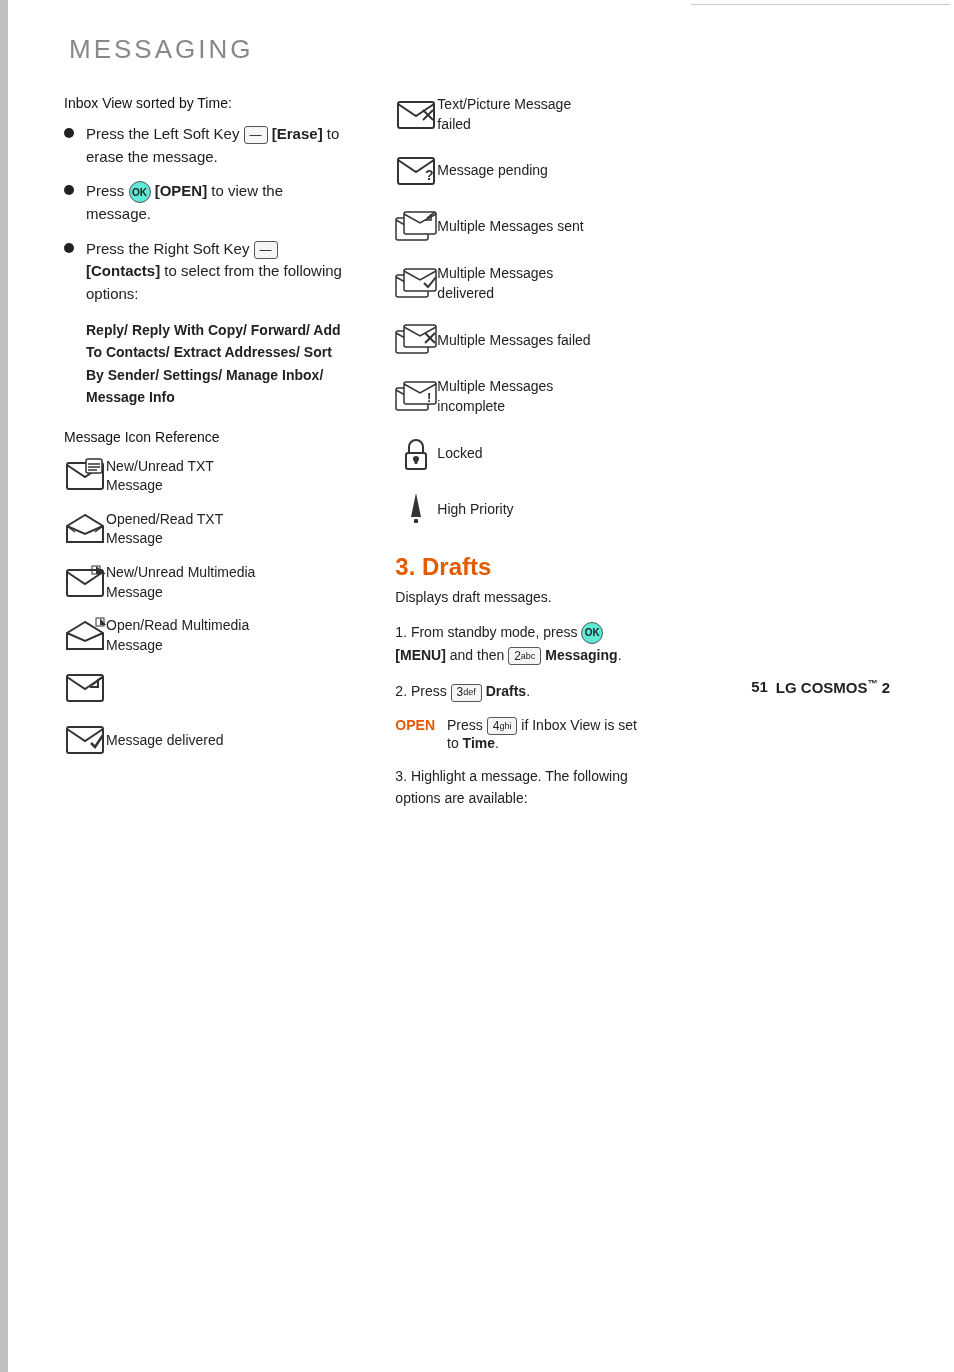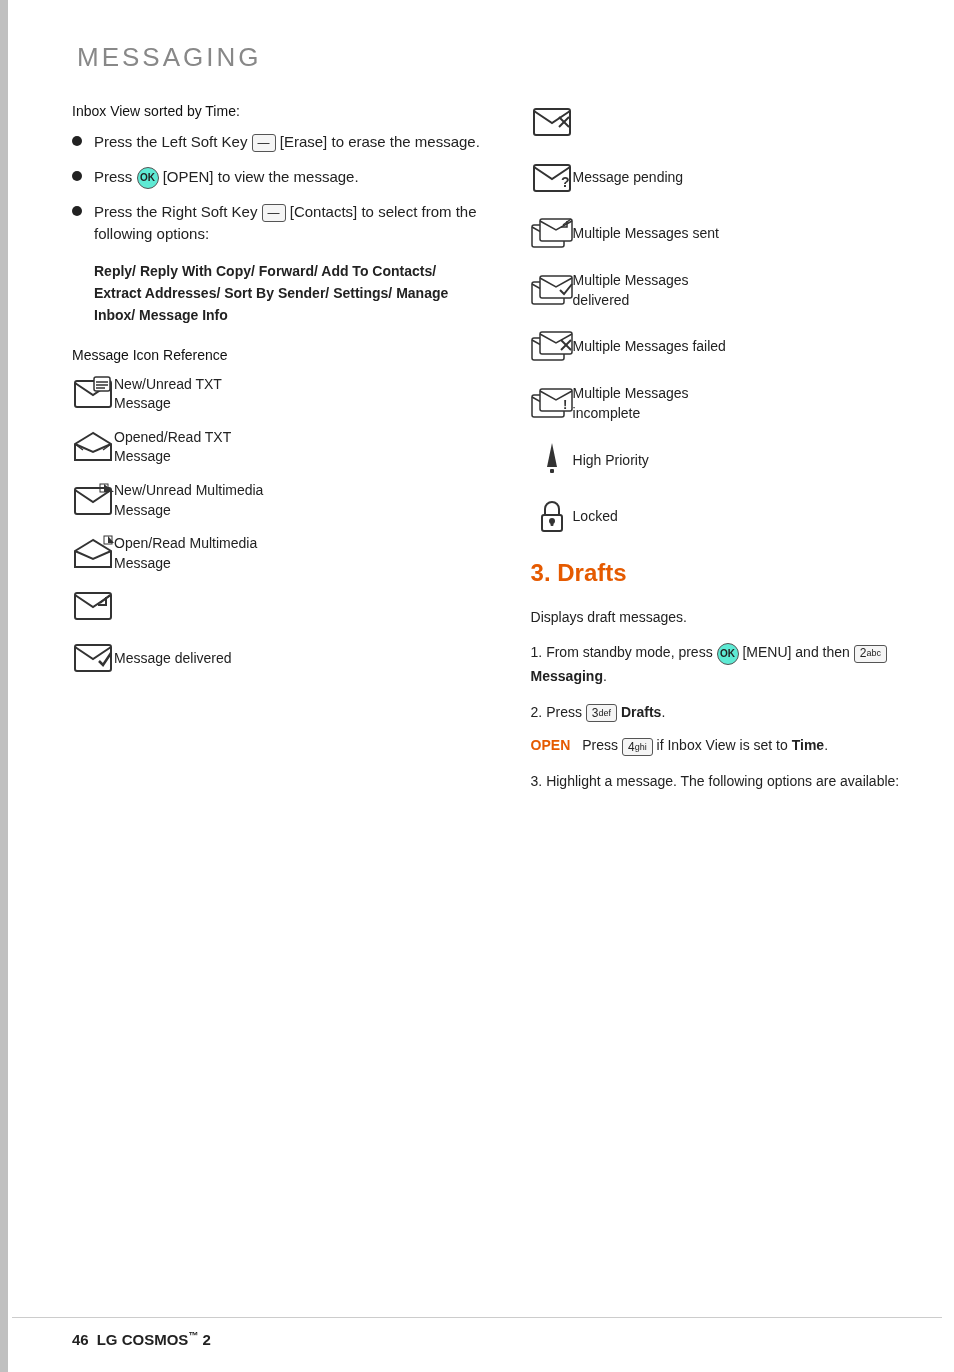--- a/index.html
+++ b/index.html
@@ -8,22 +8,21 @@
       min-height: 1372px;
       background: #ffffff;
       font-family: Arial, Helvetica, sans-serif;
       font-size: 15px;
       color: #222;
       position: relative;
     }
 
     .page {
       display: flex;
-      flex-direction: column;
-      padding: 12px;
+      padding: 4px;
       min-height: 1372px;
     }
 
     
     .left-bar {
       position: absolute;
       left: 0;
       top: 0;
       width: 8px;
       height: 100%;
@@ -94,21 +93,21 @@
       margin-top: 5px;
       margin-right: 12px;
       flex-shrink: 0;
     }
 
     .bullet-text {
       flex: 1;
     }
 
     .bold-bracket {
-      font-weight: normal;
+      font-weight: bold;
     }
 
     
     .key-btn {
       display: inline-flex;
       align-items: center;
       justify-content: center;
       border: 1.5px solid #555;
       border-radius: 3px;
       padding: 0 5px;
@@ -183,21 +182,21 @@
 
     
     .section3 {
       margin-top: 24px;
     }
 
     .section3-title {
       font-size: 24px;
       font-weight: bold;
       color: #e55a00;
-      margin-bottom: 22px;
+      margin-bottom: 8px;
     }
 
     .section3-desc {
       font-size: 14px;
       margin-bottom: 16px;
     }
 
     .numbered-item {
       font-size: 14px;
       margin-bottom: 14px;
@@ -353,20 +352,21 @@
 
       <div class="right-col">
 
         <div class="right-icon-row">
           <svg class="svg-icon" viewBox="0 0 42 38">
             <rect x="3" y="6" width="36" height="26" rx="2" fill="none" stroke="#333" stroke-width="2"></rect>
             <polyline points="3,8 21,20 39,8" fill="none" stroke="#333" stroke-width="2"></polyline>
             <line x1="28" y1="14" x2="38" y2="24" stroke="#333" stroke-width="2"></line>
             <line x1="38" y1="14" x2="28" y2="24" stroke="#333" stroke-width="2"></line>
           </svg>
+          <span class="right-icon-label">Text/Picture Message<br>failed</span>
         </div>
 
         <div class="right-icon-row">
           <svg class="svg-icon" viewBox="0 0 42 38">
             <rect x="3" y="6" width="36" height="26" rx="2" fill="none" stroke="#333" stroke-width="2"></rect>
             <polyline points="3,8 21,20 39,8" fill="none" stroke="#333" stroke-width="2"></polyline>
             <text x="30" y="28" font-size="14" fill="#333" font-weight="bold">?</text>
           </svg>
           <span class="right-icon-label">Message pending</span>
         </div>
@@ -412,36 +412,36 @@
             <polyline points="1,12 17,21 33,12" fill="none" stroke="#333" stroke-width="1.5"></polyline>
             <rect x="9" y="4" width="32" height="22" rx="2" fill="#fff" stroke="#333" stroke-width="1.5"></rect>
             <polyline points="9,6 25,15 41,6" fill="none" stroke="#333" stroke-width="1.5"></polyline>
             <text x="32" y="24" font-size="13" fill="#333" font-weight="bold">!</text>
           </svg>
           <span class="right-icon-label">Multiple Messages<br>incomplete</span>
         </div>
 
         <div class="right-icon-row">
           <svg class="svg-icon" viewBox="0 0 42 38">
-            <polygon points="21,2 26,26 16,26" fill="#333"></polygon>
-            <rect x="19" y="28" width="4" height="4" rx="1" fill="#333"></rect>
-          </svg>
-          <span class="right-icon-label">High Priority</span>
-        </div>
-
-        <div class="right-icon-row">
-          <svg class="svg-icon" viewBox="0 0 42 38">
             <rect x="11" y="18" width="20" height="16" rx="2" fill="none" stroke="#333" stroke-width="2"></rect>
             <path d="M14 18 L14 12 A7 7 0 0 1 28 12 L28 18" fill="none" stroke="#333" stroke-width="2"></path>
             <circle cx="21" cy="24" r="3" fill="#333"></circle>
             <rect x="19.5" y="24" width="3" height="5" rx="1" fill="#333"></rect>
           </svg>
           <span class="right-icon-label">Locked</span>
         </div>
 
+        <div class="right-icon-row">
+          <svg class="svg-icon" viewBox="0 0 42 38">
+            <polygon points="21,2 26,26 16,26" fill="#333"></polygon>
+            <rect x="19" y="28" width="4" height="4" rx="1" fill="#333"></rect>
+          </svg>
+          <span class="right-icon-label">High Priority</span>
+        </div>
+
         <div class="section3">
           <div class="section3-title">
             <span>3. </span><span>Drafts</span>
           </div>
           <div class="section3-desc">Displays draft messages.</div>
 
           <div class="numbered-item">
             1. From standby mode, press <span class="key-btn-circle">OK</span>
             <span class="bold-bracket"> [MENU]</span> and then <span class="key-btn">2<sup style="font-size:9px">abc</sup></span>
             <strong> Messaging</strong>.
@@ -457,18 +457,18 @@
           </div>
 
           <div class="numbered-item">3. Highlight a message. The following options are available:</div>
         </div>
 
       </div>
     </div>
   </div>
 
   <div class="footer">
-    <span class="footer-page">46</span>
+    <span class="footer-page">51</span>
     <span class="footer-brand">
       <span>LG COSMOS</span><span class="footer-tm">™</span> <span>2</span>
     </span>
   </div>
 </div>
 
 </body></html>

